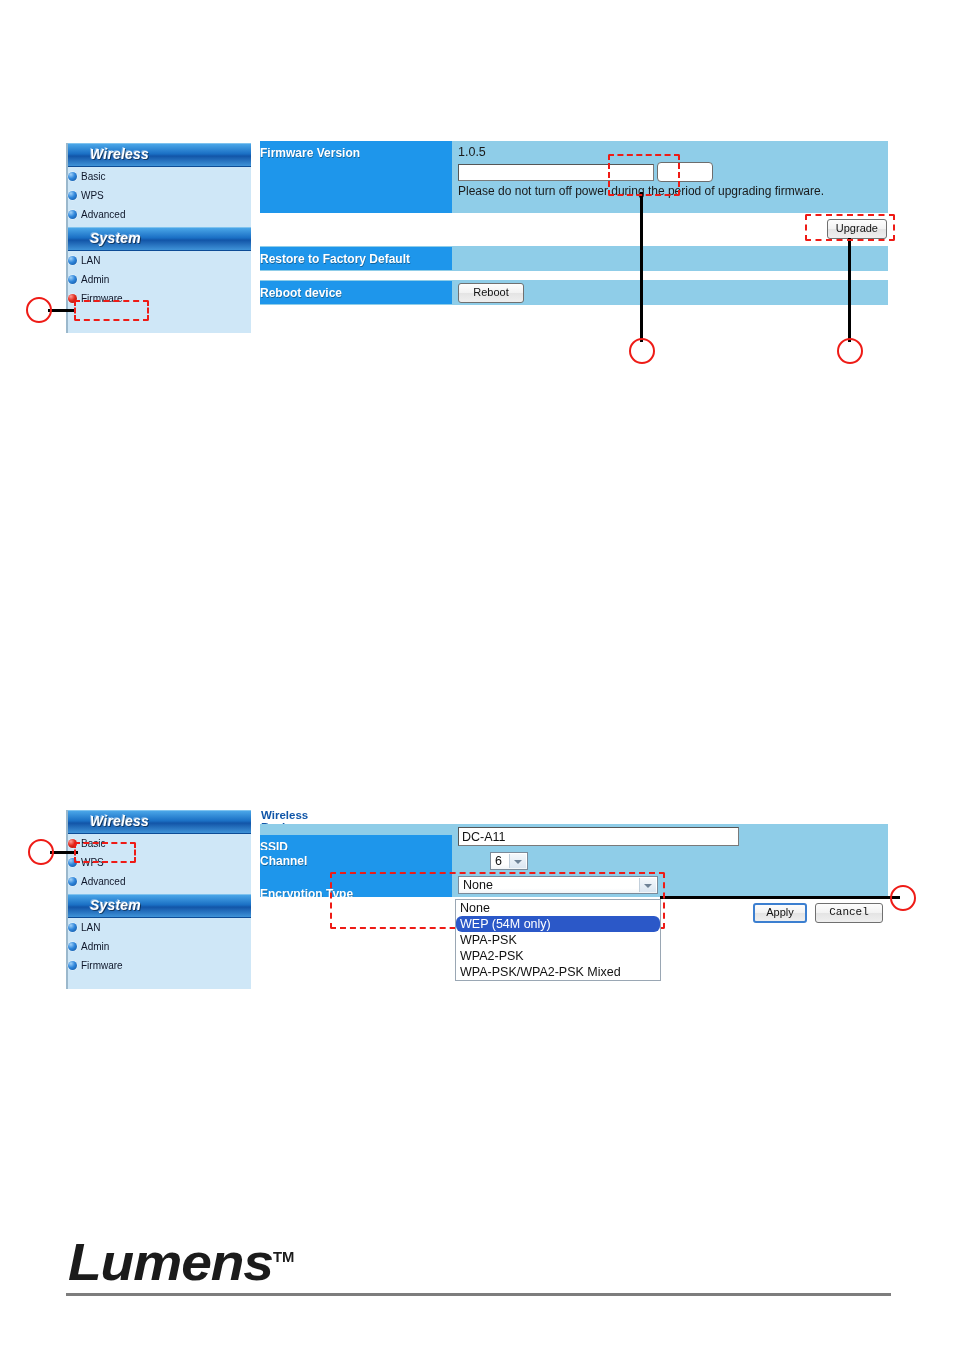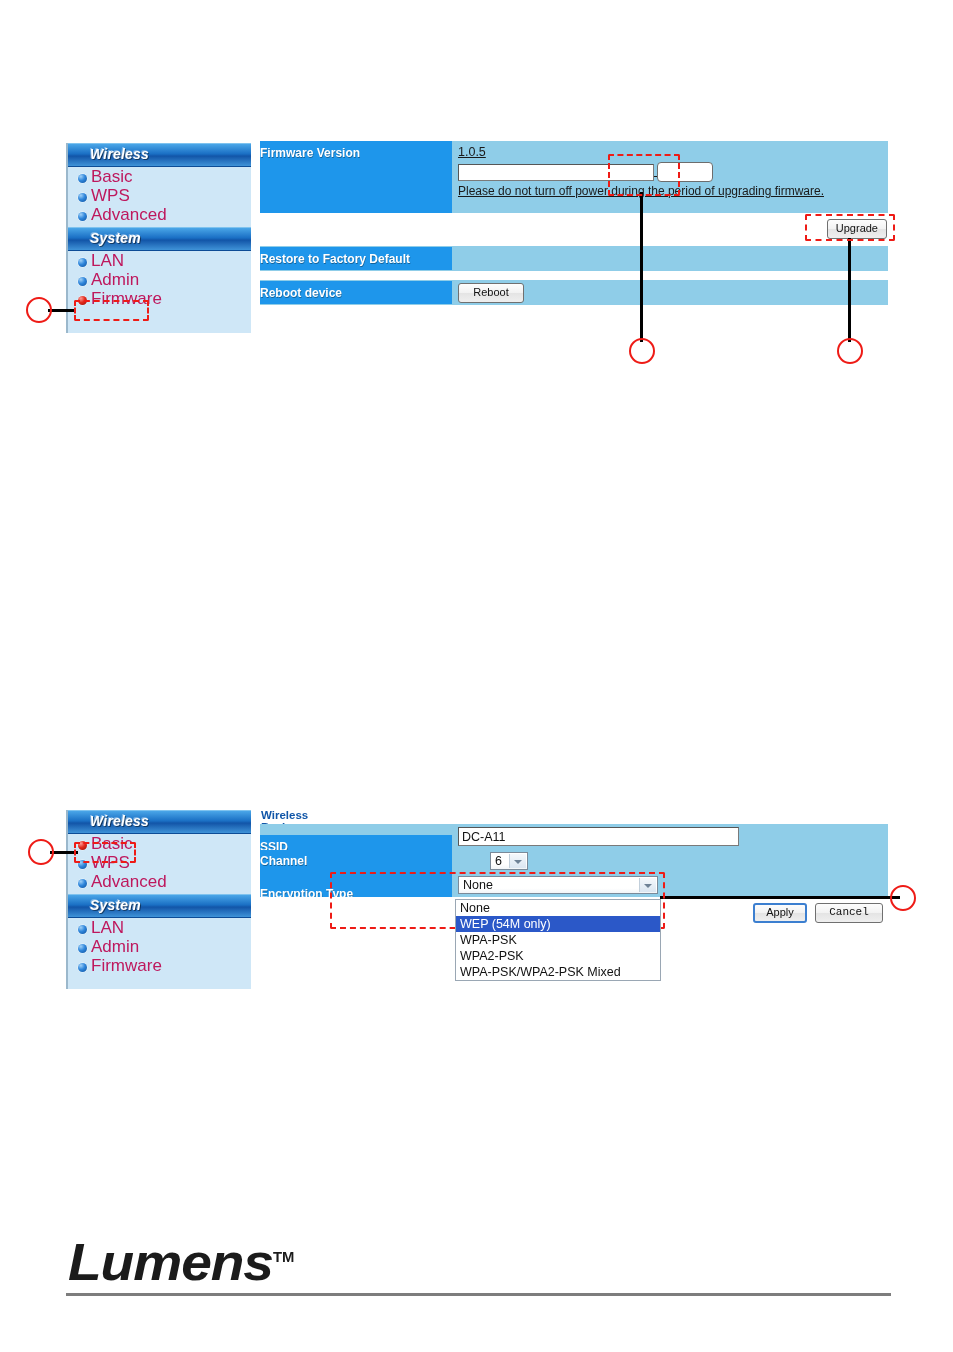--- a/index.html
+++ b/index.html
@@ -45,23 +45,22 @@
     font-weight: bold;
     font-style: italic;
     color: #ffffff;
     text-shadow: 1px 1px 0 rgba(0,0,0,0.45), -1px -1px 0 rgba(255,255,255,0.35);
     letter-spacing: 0.2px;
   }
 
   .nav-item {
     height: 19px;
     line-height: 19px;
-    padding-left: 10px;
-    font-size: 17px;
-    color: #be185d;
+    font-size: 10px;
+    color: #0f172a;
     position: relative;
     white-space: nowrap;
   }
   .bullet {
     display: inline-block;
     width: 9px;
     height: 9px;
     border-radius: 50%;
     background: radial-gradient(circle at 32% 28%, #9fd0f7 0%, #2f86db 45%, #0d4f9c 100%);
     margin-right: 4px;
@@ -173,20 +172,21 @@
     font-size: 12.5px;
     line-height: 16px;
     height: 16px;
     padding-left: 4px;
     color: #111;
     white-space: nowrap;
   }
   .droplist .opt.sel-opt {
     background: #2b58c8;
     color: #ffffff;
+    border-radius: 6px;
   }
 
   .panel-title {
     position: absolute;
     font-size: 11.5px;
     font-weight: bold;
     color: #1156a8;
   }
 
   
@@ -267,21 +267,21 @@
     </div>
     <div class="nav-item">
       <span class="bullet red"></span><span>Firmware</span>
     </div>
   </div>
 
   <div class="tbl" style="left:260px; top:141px; width:628px;">
 
     <div class="row" style="align-items:flex-start; height:72px;">
       <div class="lbl" style="height:72px; padding-top:5px;">Firmware Version</div>
-      <div class="val" style="padding-top:4px;text-decoration:underline;">
+      <div class="val" style="padding-top:4px;">
         <div style="margin-bottom:3px;">1.0.5</div>
         <div style="margin-bottom:2px;">
           <input class="txtinput" style="width: 196px;" type="text" value="">
           <span class="btn blank"></span>
         </div>
         <div style="font-size:12px;">Please do not turn off power during the period of upgrading firmware.</div>
       </div>
     </div>
 
     <div style="background:#ffffff; height:33px; position:relative;">

